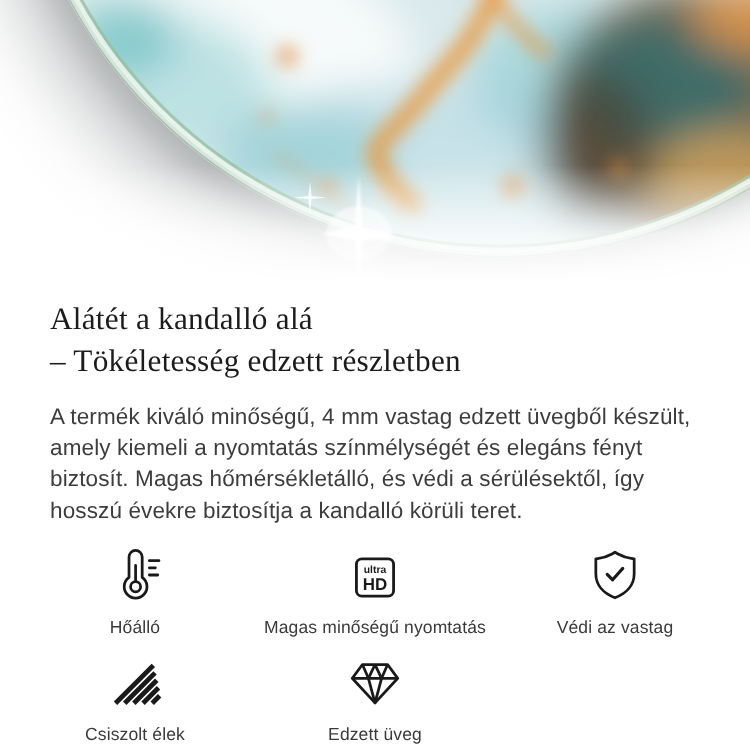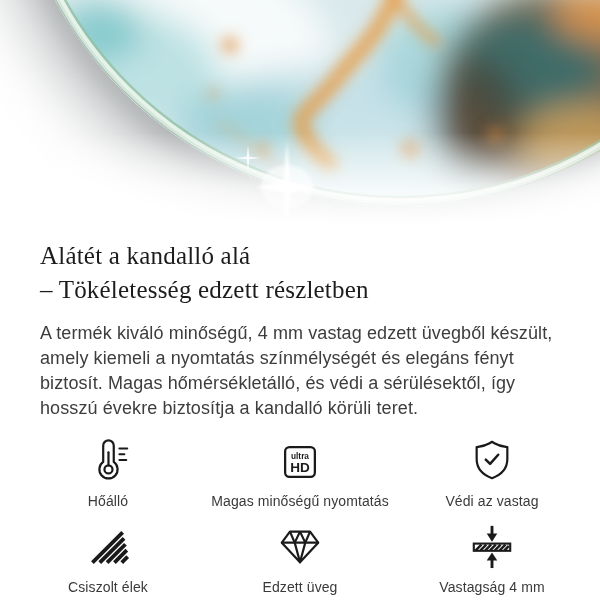--- a/index.html
+++ b/index.html
@@ -179,35 +179,14 @@
       <svg class="ic" width="46" height="46" viewBox="0 0 48 48" stroke-width="2.2" stroke-linejoin="round">
         <path d="M13.5 9 L34.5 9 L43 20.5 L24 41 L5 20.5 Z"></path>
         <path d="M5 20.5 H43"></path>
         <path d="M13.5 9 L18.5 20.5 L24 41 L29.5 20.5 L34.5 9"></path>
         <path d="M24 9 L18.5 20.5 M24 9 L29.5 20.5"></path>
       </svg>
     </div>
     <div class="f-label">Edzett üveg</div>
   </div>
 
-  <div class="feature">
-    <div class="f-icon">
-      <svg width="46" height="46" viewBox="0 0 48 48">
-        <line x1="24" y1="3" x2="24" y2="11.5" stroke="#1a1a1a" stroke-width="3"></line>
-        <path d="M18.5 11 H29.5 L24 19.5 Z" fill="#1a1a1a"></path>
-        <rect x="5" y="21.5" width="38" height="7.5" fill="none" stroke="#1a1a1a" stroke-width="2.2"></rect>
-        <g stroke="#1a1a1a" stroke-width="2.6">
-          <line x1="7" y1="28.5" x2="13" y2="22.5"></line>
-          <line x1="12" y1="28.5" x2="18" y2="22.5"></line>
-          <line x1="17" y1="28.5" x2="23" y2="22.5"></line>
-          <line x1="22" y1="28.5" x2="28" y2="22.5"></line>
-          <line x1="27" y1="28.5" x2="33" y2="22.5"></line>
-          <line x1="32" y1="28.5" x2="38" y2="22.5"></line>
-          <line x1="37" y1="28.5" x2="41.5" y2="24"></line>
-        </g>
-        <line x1="24" y1="47" x2="24" y2="38.5" stroke="#1a1a1a" stroke-width="3"></line>
-        <path d="M18.5 39 H29.5 L24 30.8 Z" fill="#1a1a1a"></path>
-      </svg>
-    </div>
-    <div class="f-label">Vastagság 4 mm</div>
-  </div>
 
 </div>
 
 </body></html>

